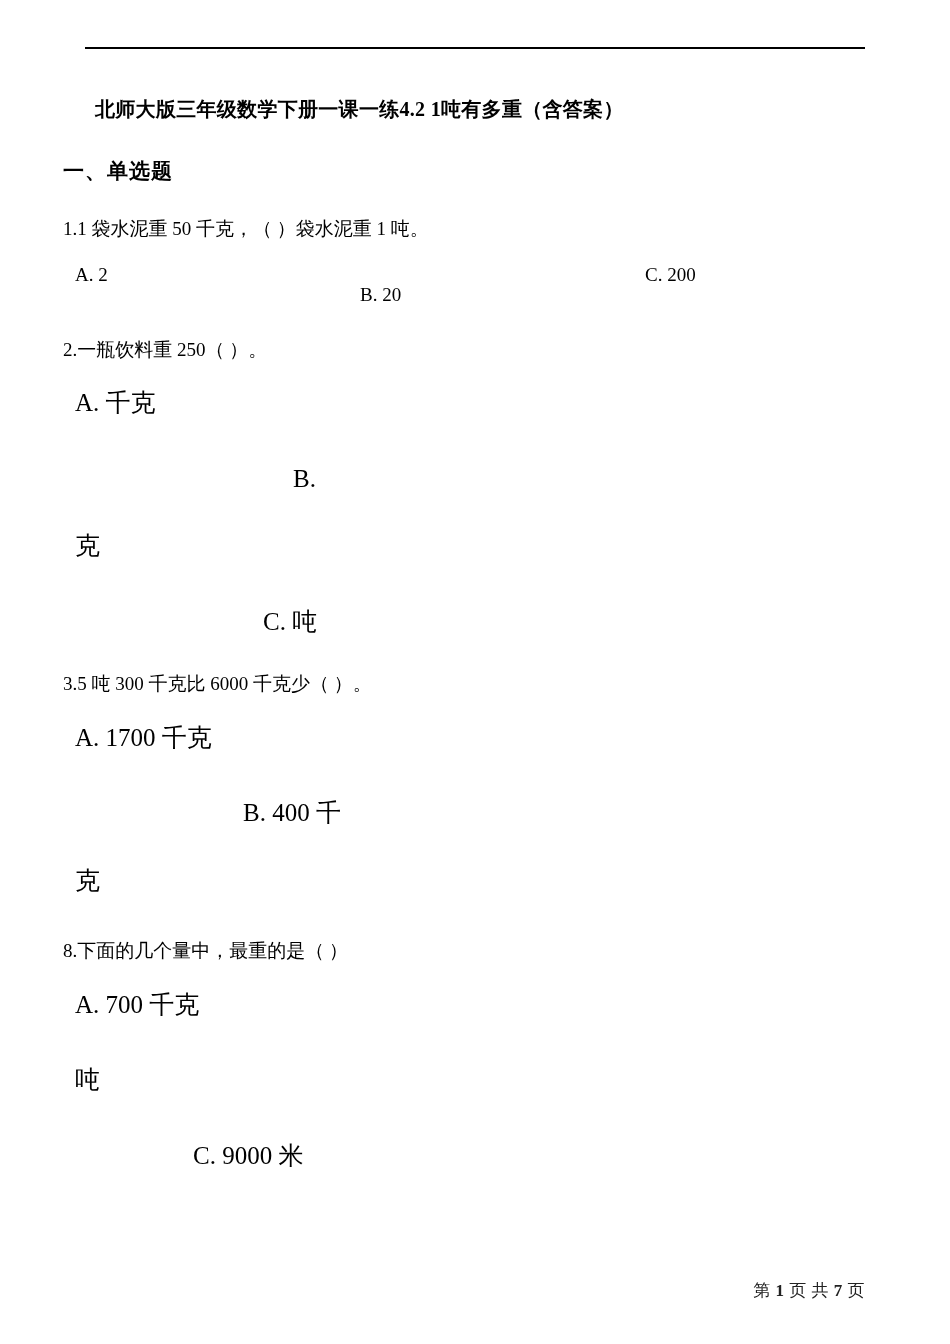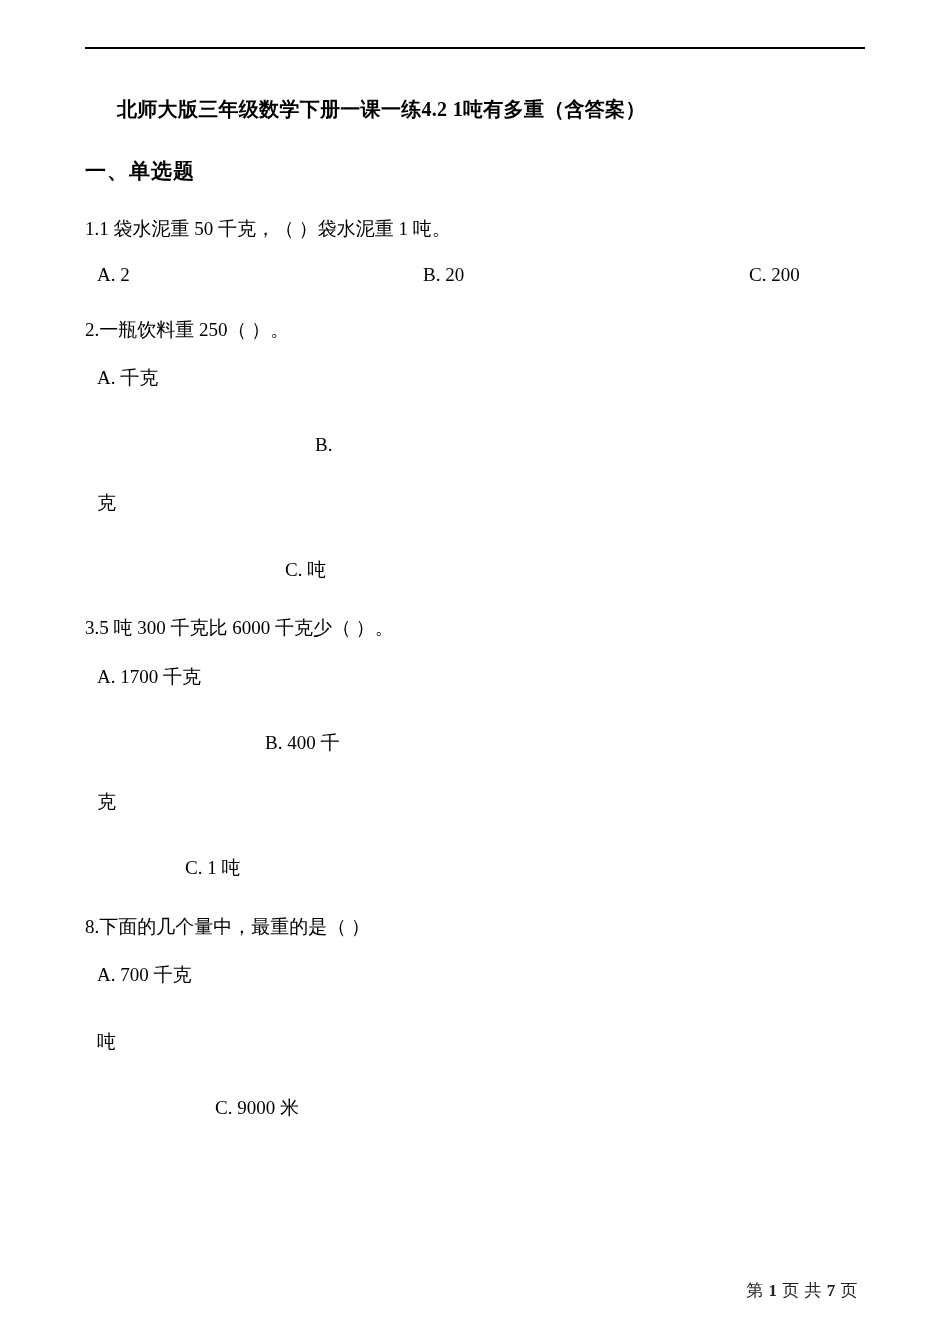--- a/index.html
+++ b/index.html
@@ -13,21 +13,21 @@
     font-family: "Liberation Serif", "DejaVu Serif", serif;
     color: #000000;
     position: relative;
     overflow: hidden;
   }
   .page {
     position: relative;
     width: 950px;
     height: 1344px;
     box-sizing: border-box;
-    padding: 0 85px;
+    padding: 0 63px;
   }
   .top-rule {
     position: absolute;
     left: 85px;
     right: 85px;
     top: 47px;
     border-top: 2px solid #000;
   }
   .content {
     padding-top: 95px;
@@ -44,42 +44,42 @@
     font-size: 21px;
     margin: 0 0 30px 0;
     letter-spacing: 1px;
   }
   .q-stem {
     font-size: 19px;
     line-height: 1.5;
     margin: 0 0 20px 0;
   }
   .opt {
-    font-size: 19px;
+    font-size: 25px;
     line-height: 1.5;
     margin: 0 0 20px 0;
   }
   .opt-row {
     display: flex;
     margin: 0 0 20px 0;
     font-size: 19px;
   }
   .opt-row .a { width: 285px; padding-left: 12px; }
-  .opt-row .b { width: 285px; }
+  .opt-row .b { width: 285px; margin-top: 20px; }
   .opt-row .c { }
   .indent-12 { padding-left: 12px; }
   .indent-200 { padding-left: 200px; }
   .indent-230 { padding-left: 230px; }
   .indent-130 { padding-left: 130px; }
   .indent-100 { padding-left: 100px; }
   .gap-big { margin-bottom: 38px; }
-  .gap-mid { margin-bottom: 30px; gap: 41px; }
+  .gap-mid { margin-bottom: 30px; }
   .footer {
     position: absolute;
-    right: 92px;
+    right: 85px;
     bottom: 42px;
     font-size: 17px;
     color: #222;
     letter-spacing: 0.5px;
   }
   .footer b { font-weight: bold; }
 </style>
 </head>
 <body>
 
@@ -103,21 +103,20 @@
     <div class="q-stem">2.一瓶饮料重 250（        ）。</div>
     <div class="opt indent-12 gap-big">A. 千克</div>
     <div class="opt indent-230 gap-mid">B.</div>
     <div class="opt indent-12 gap-big">克</div>
     <div class="opt indent-200 gap-mid">C. 吨</div>
 
     <div class="q-stem">3.5 吨 300 千克比 6000 千克少（        ）。</div>
     <div class="opt indent-12 gap-big">A. 1700 千克</div>
     <div class="opt indent-180 gap-mid" style="padding-left:180px">B. 400 千</div>
     <div class="opt indent-12 gap-big">克</div>
-    <div class="opt indent-100 gap-mid">C. 1 吨</div>
 
     <div class="q-stem">8.下面的几个量中，最重的是（              ）</div>
     <div class="opt indent-12 gap-big">A. 700 千克</div>
     <div class="opt indent-12 gap-big">吨</div>
     <div class="opt indent-130 gap-mid">C. 9000 米</div>
 
   </div>
 
   <div class="footer">
     <span>第</span>

